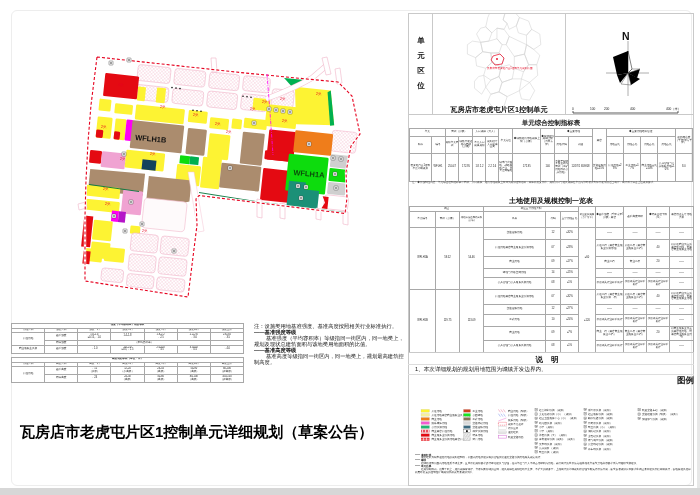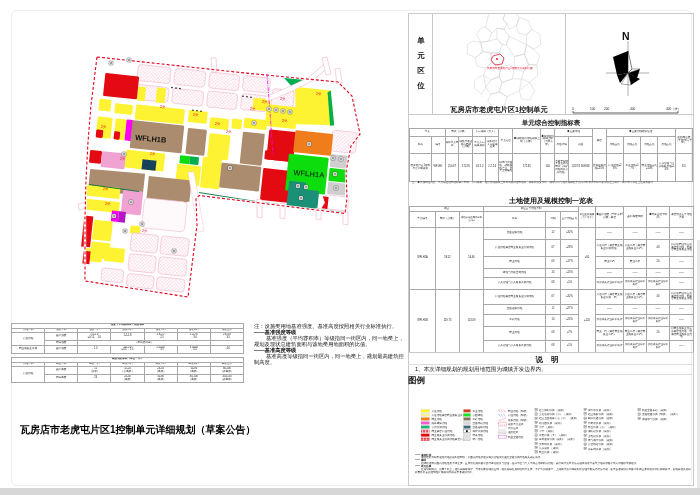--- a/index.html
+++ b/index.html
@@ -340,21 +340,21 @@
   </div>
 
 <div class="abs" style="left:254px;top:324px;width:152px;font-size:5.3px;line-height:5.95px;color:#111;">
 注：设施类用地基准强度、基准高度按照相关行业标准执行。<br>
 <b>——基准强度等级</b><br>
 <span style="margin-left:12px;">基准强度（平均容积率）等级指同一街区内，同一地类上，</span>规划及现状总建筑面积与该地类用地面积的比值。<br>
 <b>——基准高度等级</b><br>
 <span style="margin-left:12px;">基准高度等级指同一街区内，同一地类上，规划最高建筑控</span>制高度。
 </div>
 
-<div class="abs" style="left:20px;top:423px;width:400px;font-size:10px;font-weight:bold;color:#000;letter-spacing:0;">瓦房店市老虎屯片区1控制单元详细规划（草案公告）</div>
+<div class="abs" style="left:20px;top:423px;width:400px;font-size:15px;font-weight:bold;color:#000;letter-spacing:0;">瓦房店市老虎屯片区1控制单元详细规划（草案公告）</div>
 <div class="abs" style="left:408px;top:13px;width:286px;height:473px;border:0.5px solid #c9c9c9;"></div>
 
 <div class="abs" style="left:408px;top:13px;width:286px;height:102px;border-bottom:0.5px solid #c9c9c9;"></div>
 
 <div class="abs" style="left:413px;top:33px;width:16px;font-size:7.5px;font-weight:bold;color:#111;text-align:center;line-height:15px;">单<br>元<br>区<br>位</div>
 <div class="abs" style="left:432px;top:13px;width:1px;height:102px;background:#c9c9c9;"></div>
 <div class="abs" style="left:565px;top:13px;width:1px;height:102px;background:#c9c9c9;"></div>
 
 <svg class="abs" style="left:435px;top:14px;" width="128" height="96" viewBox="0 0 128 96">
 <g fill="none" stroke="#d2d2d2" stroke-width="0.5" transform="translate(64,46) scale(1.02,1.18) translate(-64,-46)">
@@ -629,21 +629,21 @@
     </table>
   </div>
 
 <div class="abs" style="left:408px;top:352px;width:286px;border-top:0.5px solid #c9c9c9;"></div>
 <div class="abs" style="left:408px;top:355px;width:286px;text-align:center;font-size:7.5px;font-weight:bold;letter-spacing:8px;color:#111;">说明</div>
 <div class="abs" style="left:408px;top:364px;width:286px;border-top:0.5px solid #dddddd;"></div>
 
 <div class="abs" style="left:415px;top:366px;width:278px;font-size:5.6px;color:#111;">1、本次详细规划的规划用地范围为城镇开发边界内。</div>
 
 <div class="abs" style="left:408px;top:374px;width:286px;border-top:0.5px solid #dddddd;"></div>
-<div class="abs" style="left:408px;top:375px;width:286px;text-align:left;font-size:8.5px;font-weight:bold;color:#111;">图例</div>
+<div class="abs" style="left:408px;top:375px;width:286px;text-align:right;font-size:8.5px;font-weight:bold;color:#111;">图例</div>
 
 <svg class="abs" style="left:408px;top:390px;" width="286" height="64" viewBox="0 0 286 64">
 <g font-size="2.6" fill="#222">
 <rect x="13" y="19.4" width="8.5" height="2.9" fill="#fdf333" stroke="#aaa" stroke-width="0.15"></rect>
 <text x="23.5" y="21.9">居住用地</text>
 <rect x="13" y="23.45" width="8.5" height="2.9" fill="#f7ef9a" stroke="#aaa" stroke-width="0.15"></rect>
 <text x="23.5" y="25.95">居住用地兼容商业服务业设施用地</text>
 <rect x="13" y="27.5" width="8.5" height="2.9" fill="#ef7d1b" stroke="#aaa" stroke-width="0.15"></rect>
 <text x="23.5" y="30.0">商业用地</text>
 <rect x="13" y="31.549999999999997" width="8.5" height="2.9" fill="#f25ad2" stroke="#aaa" stroke-width="0.15"></rect>

